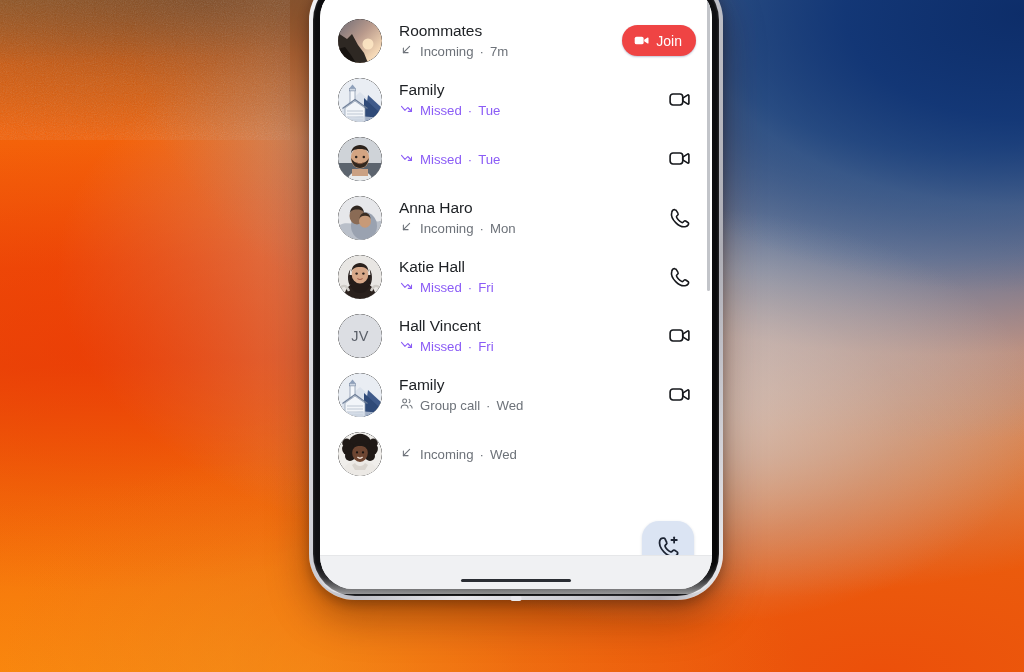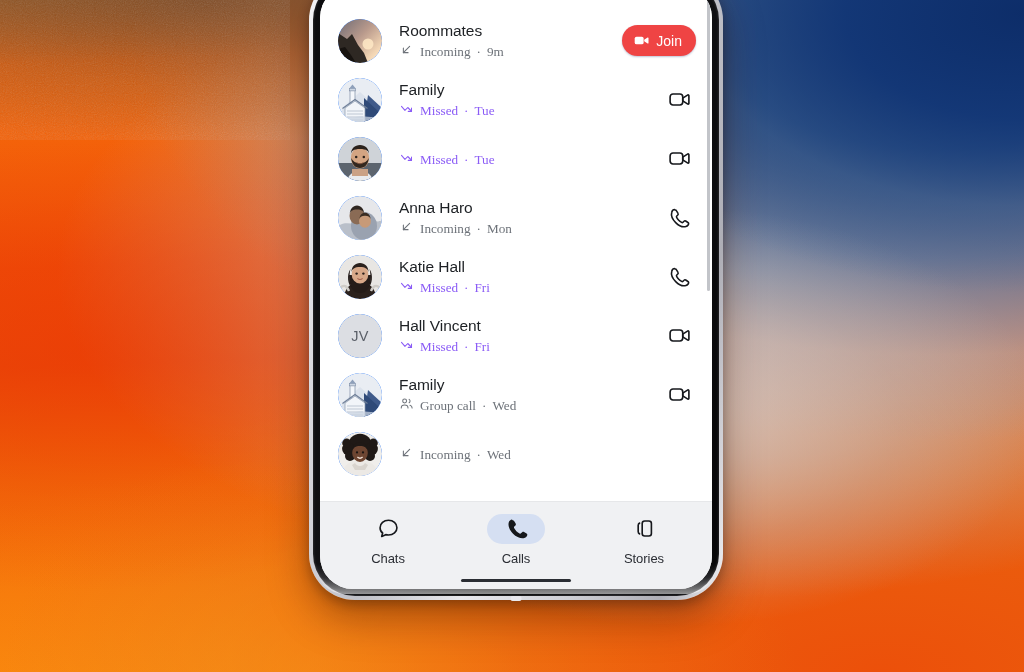--- a/index.html
+++ b/index.html
@@ -64,30 +64,30 @@
   }
 
   
   .call-list { flex:1; overflow:hidden; position:relative; background:#fff;
     padding-top:26px; }
   .scroll-track { position:absolute; right:2px; top:10px; width:3px; height:296px;
     border-radius:3px; background:rgba(120,125,135,.45); }
 
   .row { display:flex; align-items:center; height:59px; padding:0 16px 0 18px; position:relative; }
   .avatar { width:44px; height:44px; border-radius:50%; flex:0 0 44px; overflow:hidden;
-    position:relative; background:#3b82f6; }
+    position:relative; background:#000000; }
   .avatar svg { display:block; width:100%; height:100%; }
   .av-initials { width:44px; height:44px; border-radius:50%; background:#dcdee3;
     display:flex; align-items:center; justify-content:center;
     font-size:14.5px; color:#5a5f68; letter-spacing:.3px; }
 
   .row-text { flex:1; min-width:0; margin-left:17px; }
   .row-name { font-size:15.5px; color:#1d2024; line-height:19px; letter-spacing:-.05px; }
   .row-sub { display:flex; align-items:center; gap:6px; margin-top:2px;
-    font-size:13.2px; line-height:17px; color:#6d7279;font-family:Liberation Serif, serif; }
+    font-size:13.2px; line-height:17px; color:#6d7279; }
   .row-sub.missed { color:#8b5cf6; }
   .sub-ico { flex:0 0 auto; display:block; }
 
   .row-action { flex:0 0 auto; margin-left:10px; display:flex; align-items:center;
     justify-content:center; width:34px; height:34px; color:#16181c; }
   .join-btn { display:flex; align-items:flex-end; gap:6px;
     background:#ef4444; color:#fff; border:none; border-radius:17px;
     padding:7px 14px 7px 11px; font-size:14px; font-family:inherit; cursor:pointer;
     box-shadow:0 1px 2px rgba(20,40,100,.28); }
   .join-btn .jlabel { line-height:15px; }
@@ -160,21 +160,21 @@
             </div>
             <div class="row-text">
               <div class="row-name">Roommates</div>
               <div class="row-sub ">
                 <span class="sub-ico"><svg width="15" height="15" viewBox="0 0 24 24" fill="none" stroke="currentColor" stroke-width="1.7" stroke-linecap="round" stroke-linejoin="round">
                     <path d="M17 7 L7 17"></path>
                     <path d="M14.5 17 H7 V9.5"></path>
                   </svg></span>
                 <span>Incoming</span>
                 <span>·</span>
-                <span>9m</span>
+                <span>7m</span>
               </div>
             </div>
             <button class="join-btn">
               <svg width="17" height="17" viewBox="0 0 24 24" fill="#fff">
                 <rect x="2.4" y="6.6" width="12.6" height="10.8" rx="2.6"></rect>
                 <path d="M15.8 10.8 L20.6 7.8 c.6-.4 1.3 0 1.3.7 v7 c0 .7-.7 1.1-1.3.7 l-4.8-3 Z"></path>
               </svg>
               <span class="jlabel">Join</span>
             </button>
           </div>
@@ -469,45 +469,18 @@
 
       <button class="fab">
         <svg width="25" height="25" viewBox="0 0 24 24" fill="none" stroke="currentColor" stroke-width="1.7" stroke-linecap="round" stroke-linejoin="round">
           <path d="M6.6 2.9 C5.4 2.9 4 4.1 3.6 5.6 c-.8 3 1 7.5 4 10.6 3 3.1 7.5 4.9 10.5 4.1 1.5-.4 2.7-1.8 2.7-3 0-.5-.2-.8-.6-1.1l-2.3-1.5c-.6-.4-1.2-.3-1.7.2l-1 1c-.4.4-.9.5-1.4.2-1-.5-2-1.2-2.9-2.1-.9-.9-1.6-1.9-2.1-2.9-.3-.5-.2-1 .2-1.4l1-1c.5-.5.6-1.1.2-1.7L8.7 3.7 C8.4 3.2 8 2.9 7.5 2.9Z"></path>
           <path d="M17.4 2.2 v5.2"></path>
           <path d="M14.8 4.8 h5.2"></path>
         </svg>
       </button>
 
       <div class="nav">
-        <div class="nav-items" id="nav-items">
-            <div class="nav-item">
-              <div class="nav-ico-wrap">
-                <svg width="23" height="23" viewBox="0 0 24 24" fill="none" stroke="currentColor" stroke-width="1.7" stroke-linecap="round" stroke-linejoin="round">
-                  <path d="M12 3.4 c5 0 8.8 3.3 8.8 7.7 0 4.4-3.8 7.7-8.8 7.7 -1 0-2-.1-2.9-.4 l-4.2 1.9 1-3.6 C3.9 15.3 3.2 13.3 3.2 11.1 3.2 6.7 7 3.4 12 3.4Z"></path>
-                </svg>
-              </div>
-              <div class="nav-label">Chats</div>
-            </div>
-            <div class="nav-item active">
-              <div class="nav-ico-wrap">
-                <svg width="23" height="23" viewBox="0 0 24 24" fill="currentColor">
-                  <path d="M7.3 2.6 C5.9 2.6 4.3 4 3.9 5.7 c-1 3.4 1 8.4 4.5 11.8 3.4 3.5 8.4 5.4 11.8 4.5 1.7-.4 3.1-2 3.1-3.4 0-.6-.3-1-.8-1.3 l-2.6-1.7 c-.7-.4-1.4-.3-2 .2 l-1.2 1.2 c-.4.4-1 .5-1.5.2 -1.1-.6-2.2-1.4-3.3-2.4 -1-1-1.8-2.2-2.4-3.3 -.3-.5-.2-1.1.2-1.5 l1.2-1.2 c.5-.5.6-1.3.2-2 L9.5 4.2 C9.2 3.6 8.6 3.3 8 3.3Z"></path>
-                </svg>
-              </div>
-              <div class="nav-label">Calls</div>
-            </div>
-            <div class="nav-item">
-              <div class="nav-ico-wrap">
-                <svg width="23" height="23" viewBox="0 0 24 24" fill="none" stroke="currentColor" stroke-width="1.7" stroke-linecap="round" stroke-linejoin="round">
-                  <rect x="9.6" y="4.2" width="9.6" height="15.6" rx="2.6"></rect>
-                  <path d="M6.9 6.3 c-.9.5-1.5 1.5-1.5 2.6 v6.2 c0 1.1.6 2.1 1.5 2.6"></path>
-                </svg>
-              </div>
-              <div class="nav-label">Stories</div>
-            </div>
-          </div>
         <div class="home-bar"></div>
       </div>
 
     </div>
   </div>
 </div>
 
 </body></html>

